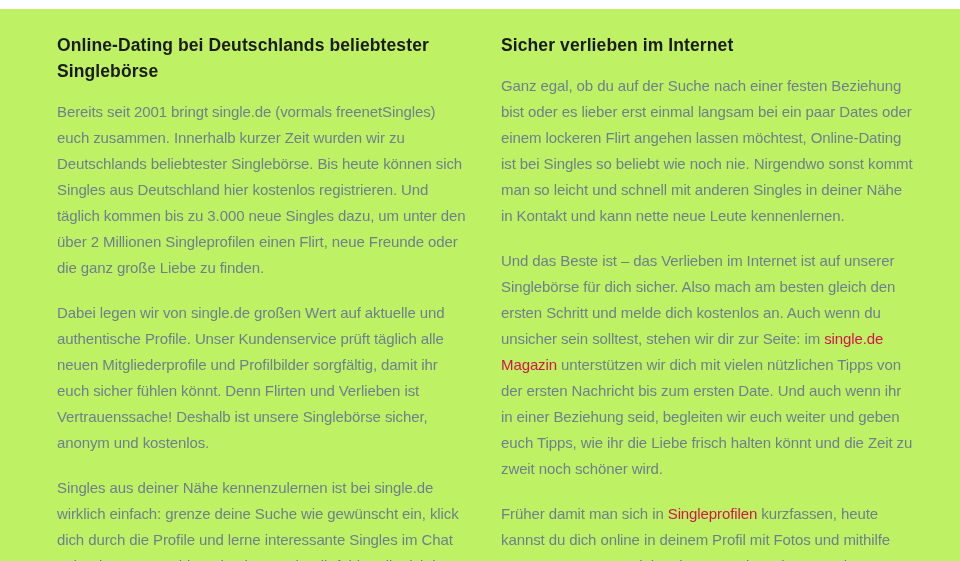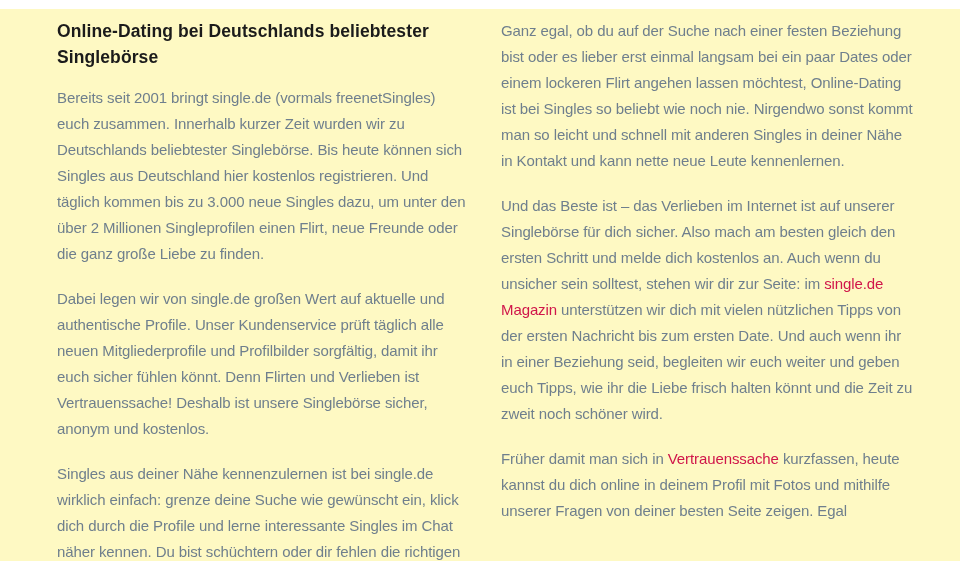--- a/index.html
+++ b/index.html
@@ -13,24 +13,24 @@
     width: 960px;
     height: 561px;
     overflow: hidden;
     background: #ffffff;
   }
   .top-strip {
     height: 9px;
     background: #ffffff;
   }
   .article-section {
-    background: #fef9c3;
+    background: #bef264;
     height: 552px;
     box-sizing: border-box;
-    padding: 9px 30px 0 57px;
+    padding: 23px 30px 0 57px;
   }
   .columns {
     display: grid;
     grid-template-columns: 430px 430px;
     column-gap: 14px;
   }
   .col {
     min-width: 0;
   }
   .heading {
@@ -66,20 +66,21 @@
     <div class="columns">
 
       <article class="col">
         <h2 class="heading">Online-Dating bei Deutschlands beliebtester Singlebörse</h2>
         <p class="para"><span>Bereits seit 2001 bringt single.de (vormals freenetSingles) euch zusammen. Innerhalb kurzer Zeit wurden wir zu Deutschlands beliebtester Singlebörse. Bis heute können sich Singles aus Deutschland hier kostenlos registrieren. Und täglich kommen bis zu 3.000 neue Singles dazu, um unter den über 2 Millionen Singleprofilen einen Flirt, neue Freunde oder die ganz große Liebe zu finden.</span></p>
         <p class="para"><span>Dabei legen wir von single.de großen Wert auf aktuelle und authentische Profile. Unser Kundenservice prüft täglich alle neuen Mitgliederprofile und Profilbilder sorgfältig, damit ihr euch sicher fühlen könnt. Denn Flirten und Verlieben ist Vertrauenssache! Deshalb ist unsere Singlebörse sicher, anonym und kostenlos.</span></p>
         <p class="para"><span>Singles aus deiner Nähe kennenzulernen ist bei single.de wirklich einfach: grenze deine Suche wie gewünscht ein, klick dich durch die Profile und lerne interessante Singles im Chat näher kennen. Du bist schüchtern oder dir fehlen die richtigen Worte? Dann versende einen unserer Stupsler, die</span></p>
       </article>
 
       <article class="col">
+        <h2 class="heading">Sicher verlieben im Internet</h2>
         <p class="para"><span>Ganz egal, ob du auf der Suche nach einer festen Beziehung bist oder es lieber erst einmal langsam bei ein paar Dates oder einem lockeren Flirt angehen lassen möchtest, Online-Dating ist bei Singles so beliebt wie noch nie. Nirgendwo sonst kommt man so leicht und schnell mit anderen Singles in deiner Nähe in Kontakt und kann nette neue Leute kennenlernen.</span></p>
         <p class="para"><span>Und das Beste ist – das Verlieben im Internet ist auf unserer Singlebörse für dich sicher. Also mach am besten gleich den ersten Schritt und melde dich kostenlos an. Auch wenn du unsicher sein solltest, stehen wir dir zur Seite: im </span><a class="inline-link" href="#">single.de Magazin</a><span> unterstützen wir dich mit vielen nützlichen Tipps von der ersten Nachricht bis zum ersten Date. Und auch wenn ihr in einer Beziehung seid, begleiten wir euch weiter und geben euch Tipps, wie ihr die Liebe frisch halten könnt und die Zeit zu zweit noch schöner wird.</span></p>
-        <p class="para"><span>Früher damit man sich in </span><a class="inline-link" href="#">Vertrauenssache</a><span> kurzfassen, heute kannst du dich online in deinem Profil mit Fotos und mithilfe unserer Fragen von deiner besten Seite zeigen. Egal</span></p>
+        <p class="para"><span>Früher damit man sich in </span><a class="inline-link" href="#">Singleprofilen</a><span> kurzfassen, heute kannst du dich online in deinem Profil mit Fotos und mithilfe unserer Fragen von deiner besten Seite zeigen. Egal</span></p>
       </article>
 
     </div>
   </section>
 </div>
 
 </body></html>

